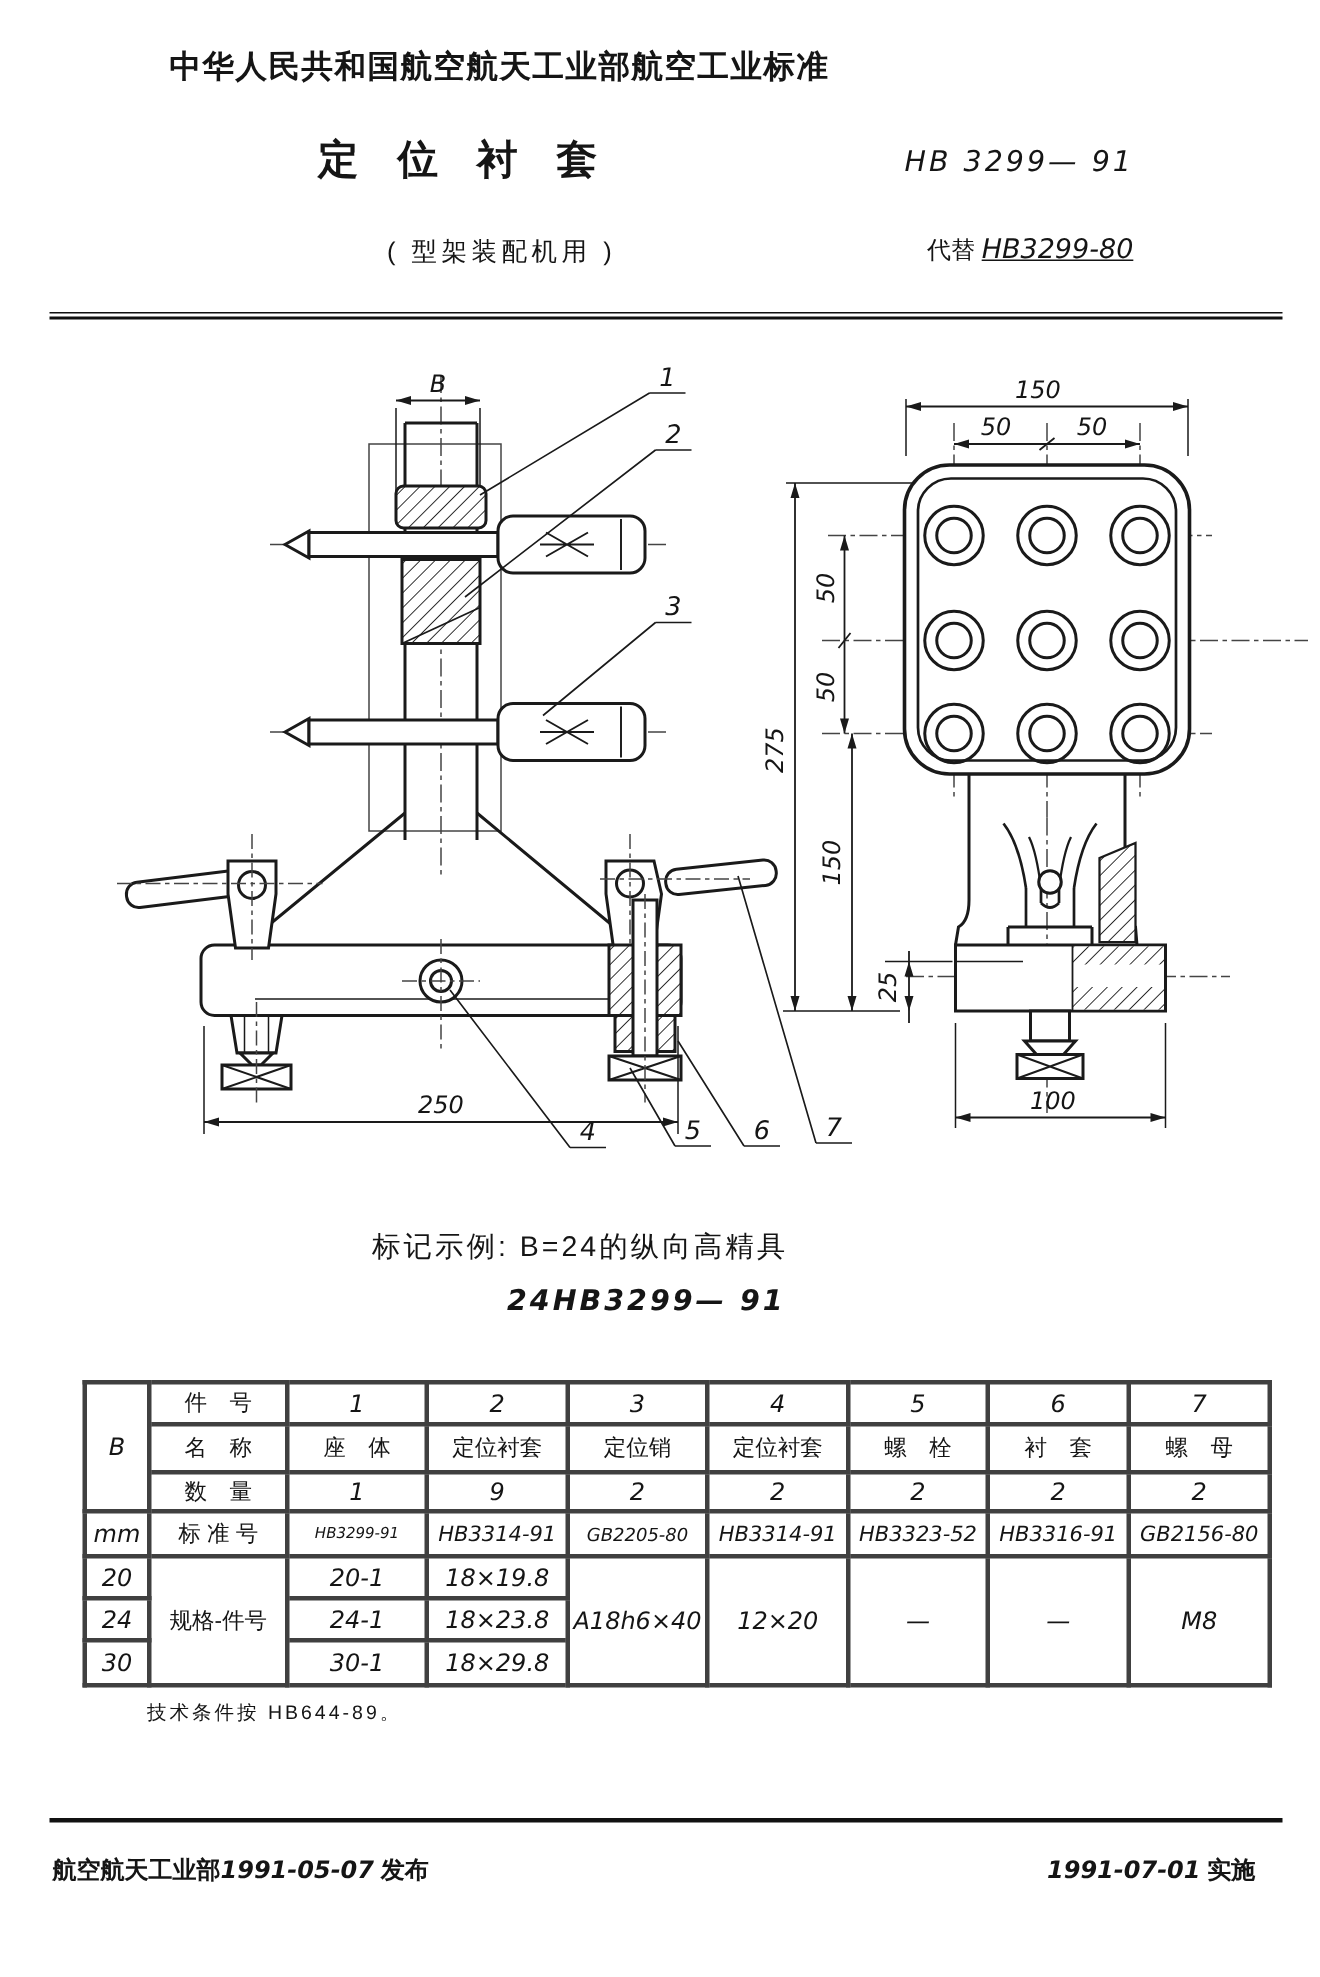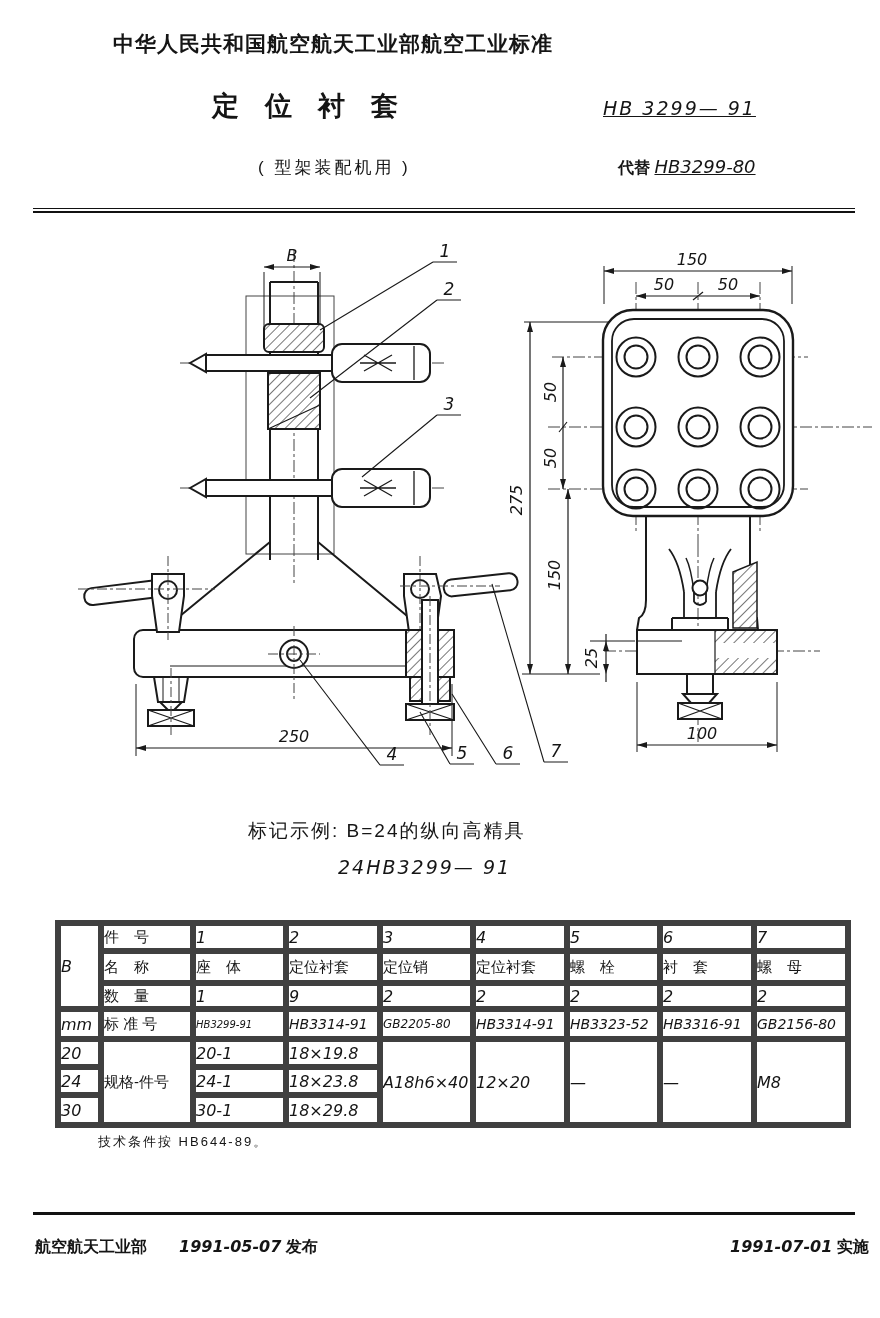--- a/index.html
+++ b/index.html
@@ -3,46 +3,46 @@
 <meta charset="utf-8">
 <style>
   html,body{margin:0;padding:0;}
   body{
     width:880px;height:1318px;position:relative;background:#ffffff;
     color:#151515;font-family:"Liberation Sans","DejaVu Sans",sans-serif;
     overflow:hidden;
   }
   .abs{position:absolute;}
   .hw{font-style:italic;font-family:"DejaVu Sans",sans-serif;}
-  .bold{font-weight:bold;}
+  .bold{font-weight:normal;}
 
   .doc-header{left:113px;top:30px;font-size:21px;font-weight:bold;letter-spacing:1px;}
   .doc-title{left:212px;top:88px;font-size:27px;font-weight:bold;letter-spacing:26px;white-space:nowrap;}
-  .std-no{left:603px;top:97px;font-size:19px;letter-spacing:2px;text-decoration:underline;}
+  .std-no{left:603px;top:97px;font-size:19px;letter-spacing:2px;}
   .doc-subtitle{left:258px;top:156px;font-size:17px;letter-spacing:3px;}
   .replaces{left:618px;top:156px;font-size:16px;}
   .replaces .val{font-size:18px;text-decoration:underline;}
 
   .rule1{left:33px;top:208px;width:822px;height:2px;border-top:1.5px solid #111;border-bottom:2px solid #111;}
   .rule2{left:33px;top:1212px;width:822px;height:3px;background:#111;}
 
   .marking1{left:248px;top:818px;font-size:19px;letter-spacing:2px;}
-  .marking2{left:338px;top:856px;font-size:19px;letter-spacing:2px;}
+  .marking2{left:338px;top:856px;font-size:19px;letter-spacing:2px;font-weight:bold;}
   .technote{left:98px;top:1133px;font-size:13px;letter-spacing:2px;}
 
   .footer-left{left:35px;top:1237px;font-size:16px;font-weight:bold;}
   .footer-right{left:698px;top:1237px;font-size:16px;font-weight:bold;}
-  .footer-left .hw,.footer-right .hw{font-weight:bold;margin-left:32px;}
+  .footer-left .hw,.footer-right .hw{font-weight:bold;}
 
   table.parts{
     border-collapse:collapse;table-layout:fixed;width:790px;
     border:2px solid #111;border-top:3px solid #111;border-bottom:2.5px solid #111;
   }
   table.parts td{
-    border:6px solid #404040;vertical-align:middle;
+    border:3px solid #404040;text-align:center;vertical-align:middle;
     padding:0;font-size:15px;overflow:hidden;white-space:nowrap;margin-left:35px;
   }
   table.parts td.num{font-style:italic;font-family:"DejaVu Sans",sans-serif;font-size:16px;}
   .tbl-wrap{left:55px;top:920px;}
 
   svg text{font-family:"DejaVu Sans",sans-serif;}
   svg .dim{font-style:italic;font-size:16px;fill:#151515;}
   svg .co{font-style:italic;font-size:17px;fill:#151515;}
 </style>
 </head>

